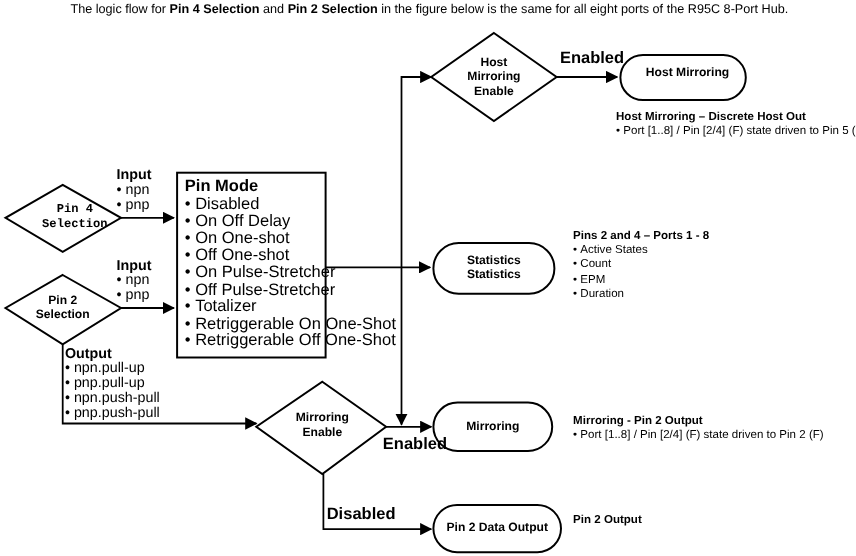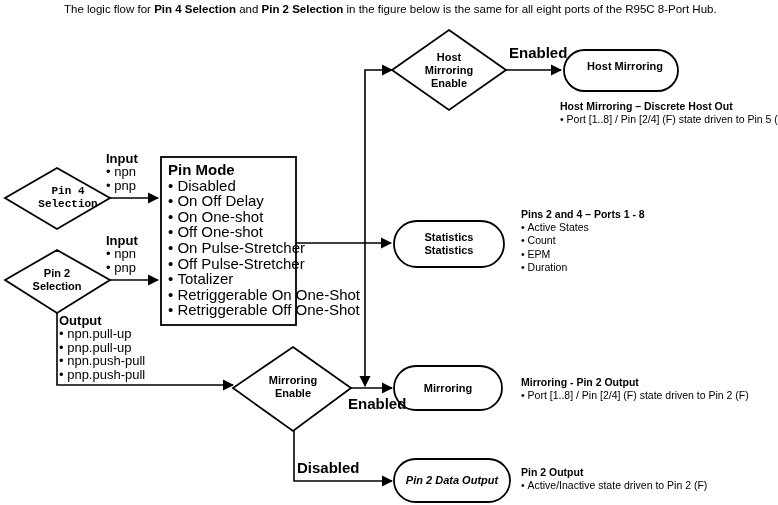--- a/index.html
+++ b/index.html
@@ -98,21 +98,21 @@
   <span>Statistics</span>
 </div>
 
 <div class="node-label" style="left:240px;top:371px;width:106px;height:32px;flex-direction:column;">
   <span>Mirroring</span>
   <span>Enable</span>
 </div>
 
 <div class="node-label" style="left:394px;top:366px;width:108px;height:44px;">Mirroring</div>
 
-<div class="node-label" style="left:394px;top:459px;width:116px;height:43px;font-style:italic;">Pin 2 Data Output</div>
+<div class="node-label" style="left:394px;top:459px;width:116px;height:43px;">Pin 2 Data Output</div>
 
 <div class="edge-label" style="left:509px;top:47px;">Enabled</div>
 <div class="edge-label" style="left:348px;top:398px;">Enabled</div>
 <div class="edge-label" style="left:297px;top:462px;">Disabled</div>
 
 <div class="sidelist" style="left:106px;top:152px;">
   <span class="ttl">Input</span>
   <ul>
     <li>npn</li>
     <li>pnp</li>
@@ -171,16 +171,13 @@
 
 <div class="ann" style="left:521px;top:376px;">
   <span class="ttl">Mirroring - Pin 2 Output</span>
   <ul>
     <li>Port [1..8] / Pin [2/4] (F) state driven to Pin 2 (F)</li>
   </ul>
 </div>
 
 <div class="ann" style="left:521px;top:466px;">
   <span class="ttl">Pin 2 Output</span>
-  <ul>
-    <li>Active/Inactive state driven to Pin 2 (F)</li>
-  </ul>
 </div>
 
 </body></html>

